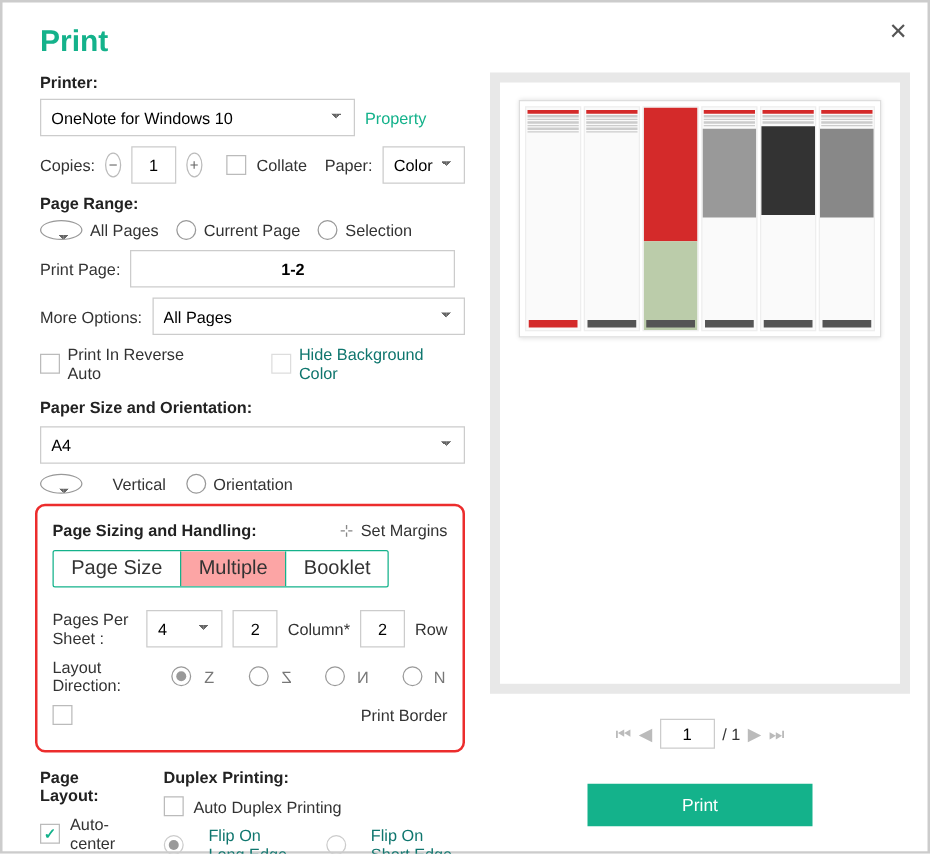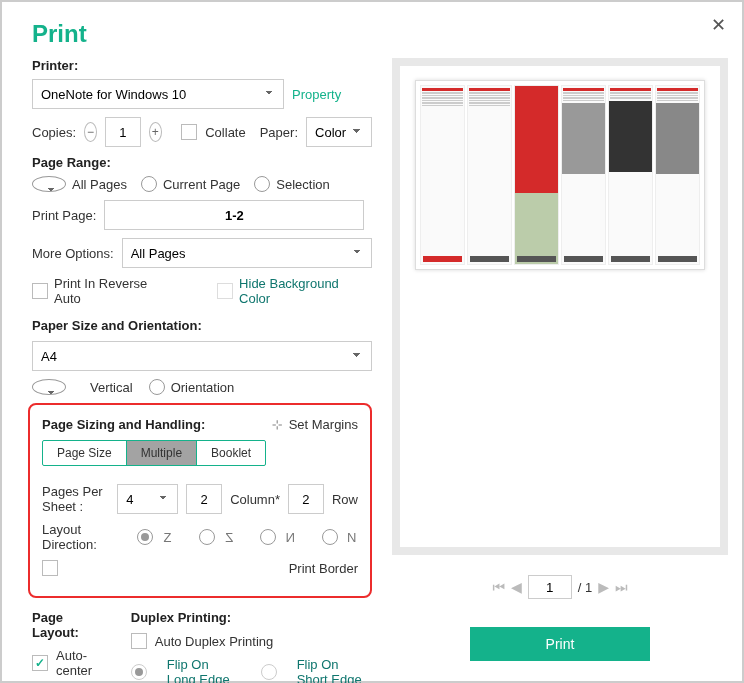--- a/index.html
+++ b/index.html
@@ -24,22 +24,22 @@
 .rad { width: 16px; height: 16px; border: 1px solid #999; border-radius: 50%; display: inline-flex; align-items: center; justify-content: center; cursor: pointer; flex-shrink: 0; }
 .rad.sel::after { content: ""; width: 8px; height: 8px; border-radius: 50%; background: #14b28b; }
 .rad.seld::after { content: ""; width: 8px; height: 8px; border-radius: 50%; background: #999; }
 .rad.dis { border-color: #ccc; cursor: default; }
 .link { color: #14b28b; cursor: pointer; }
 .dis-text { color: #0f766e; }
 
 .hl { border: 2px solid #ec2c2c; border-radius: 8px; padding: 12px; margin: 8px 0 12px -4px; }
 
 .seg { display: inline-flex; border: 1px solid #14b28b; border-radius: 2px; overflow: hidden; }
-.seg > div { padding: 5px 14px; cursor: pointer; font-size: 12px; }
-.seg > div.active { background: #a3a3a3; }
+.seg > div { padding: 5px 14px; cursor: pointer; font-size: 16px; }
+.seg > div.active { background: #fca5a5; }
 .seg > div + div { border-left: 1px solid #14b28b; }
 
 .preview-box { flex: 1; border: 8px solid #e8e8e8; background: #fff; display: flex; align-items: flex-start; justify-content: center; padding-top: 14px; }
 .sheet { width: 290px; height: 190px; background: #fff; box-shadow: 0 0 4px rgba(0,0,0,0.15); border: 1px solid #ddd; display: grid; grid-template-columns: repeat(6, 1fr); gap: 2px; padding: 4px; }
 .pg { background: #fafafa; border: 1px solid #eee; position: relative; overflow: hidden; }
 .pg .accent { width: 100%; height: 30%; background: #d42a2a; }
 .pg .txt { padding: 1px; }
 .pg .ln { height: 1.5px; background: #ccc; margin: 1px 0; }
 .pg .ft { position: absolute; bottom: 2px; left: 2px; right: 2px; height: 6px; background: #555; }
 .pg .img { width: 100%; height: 40%; background: #999; }

